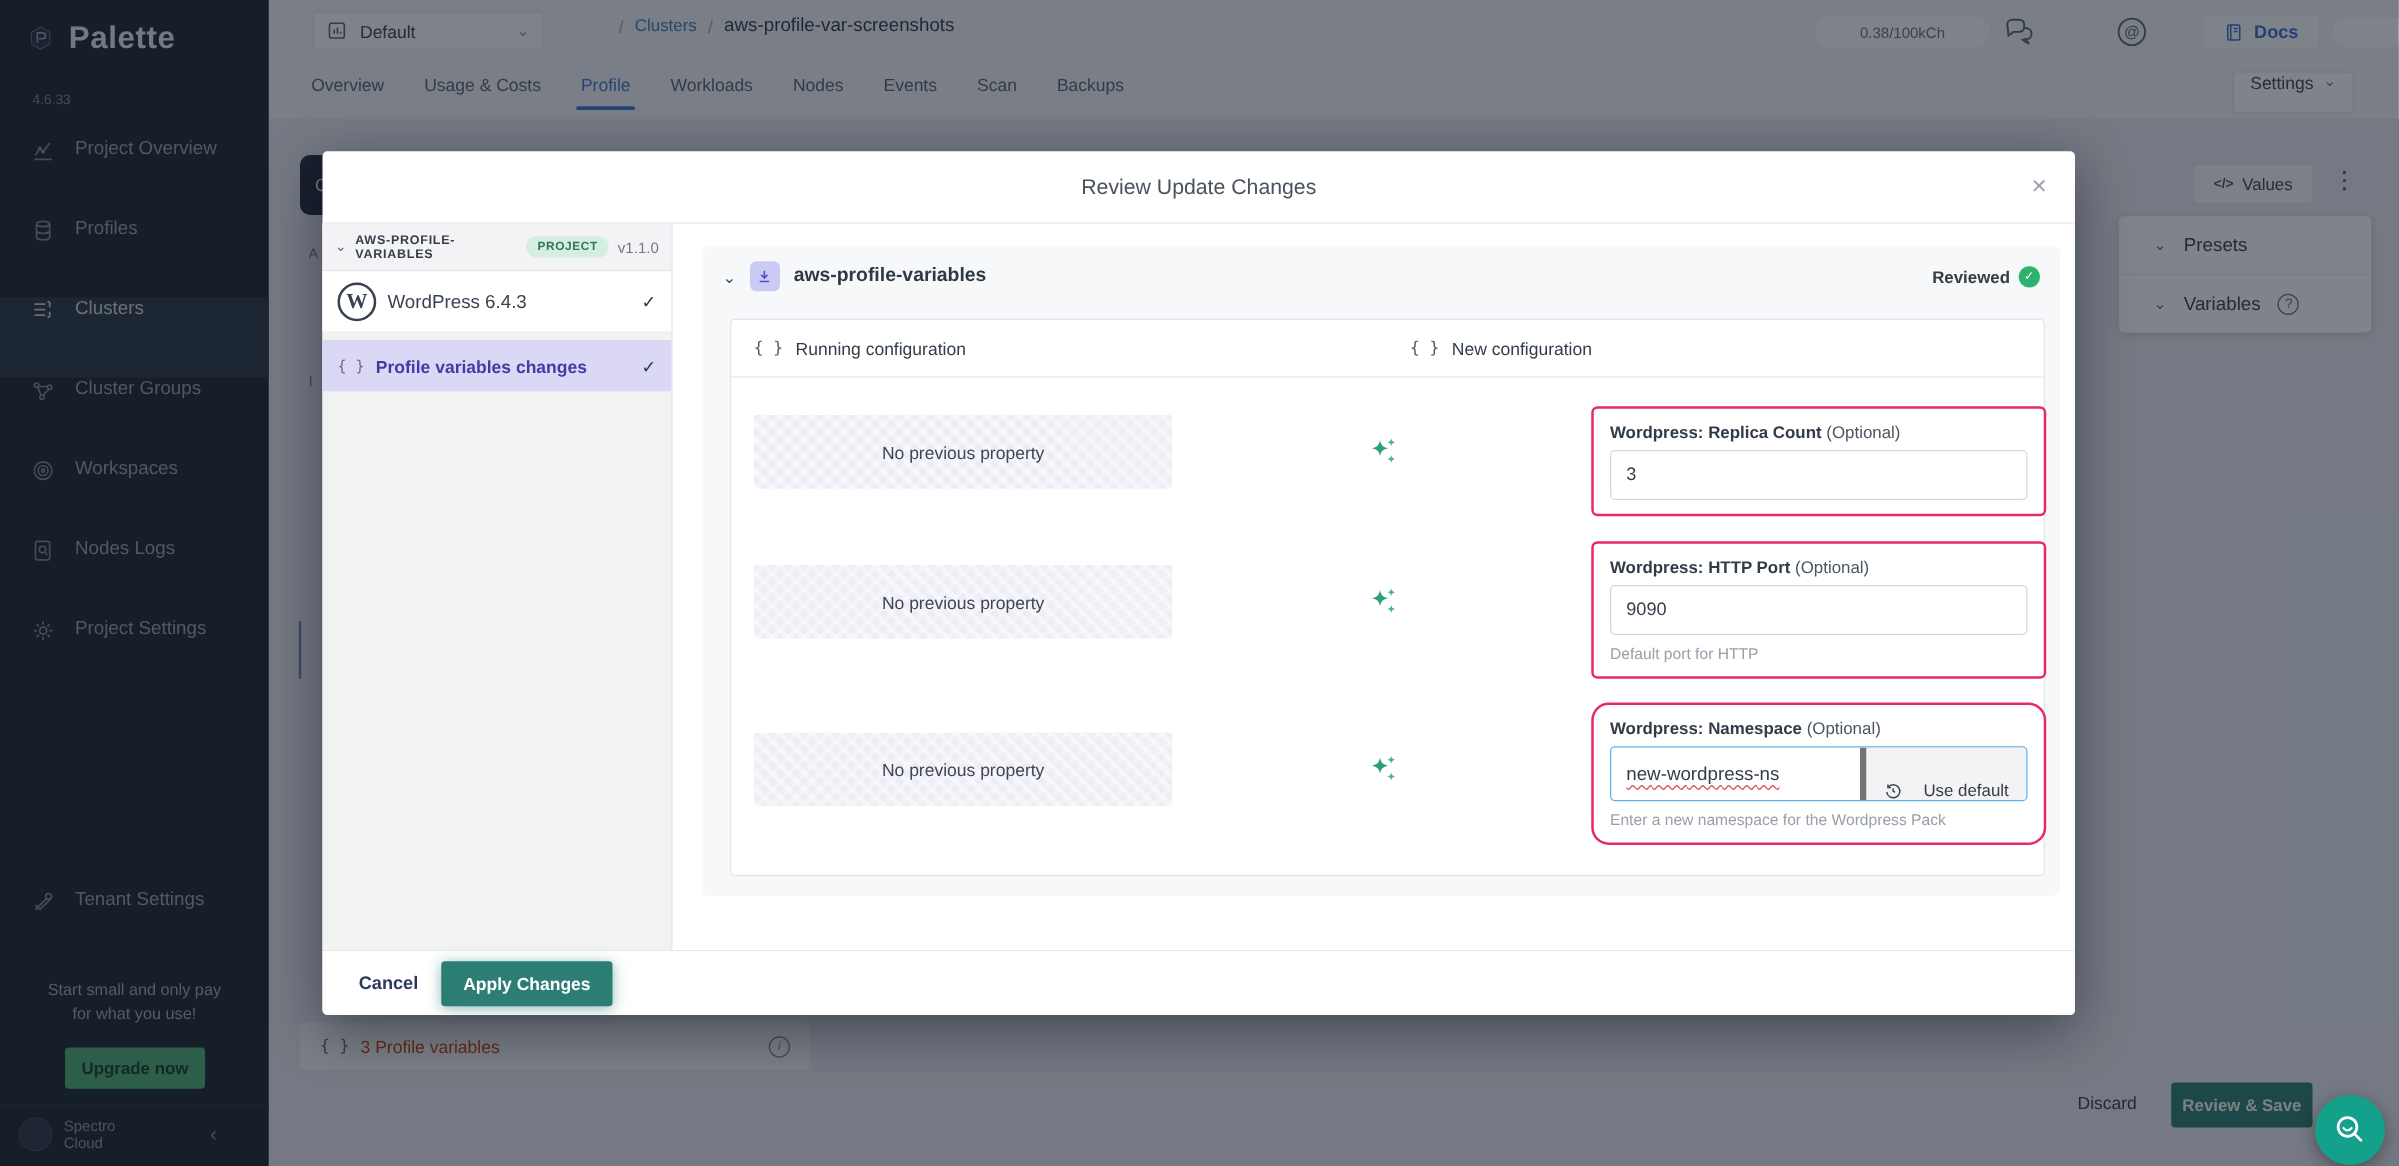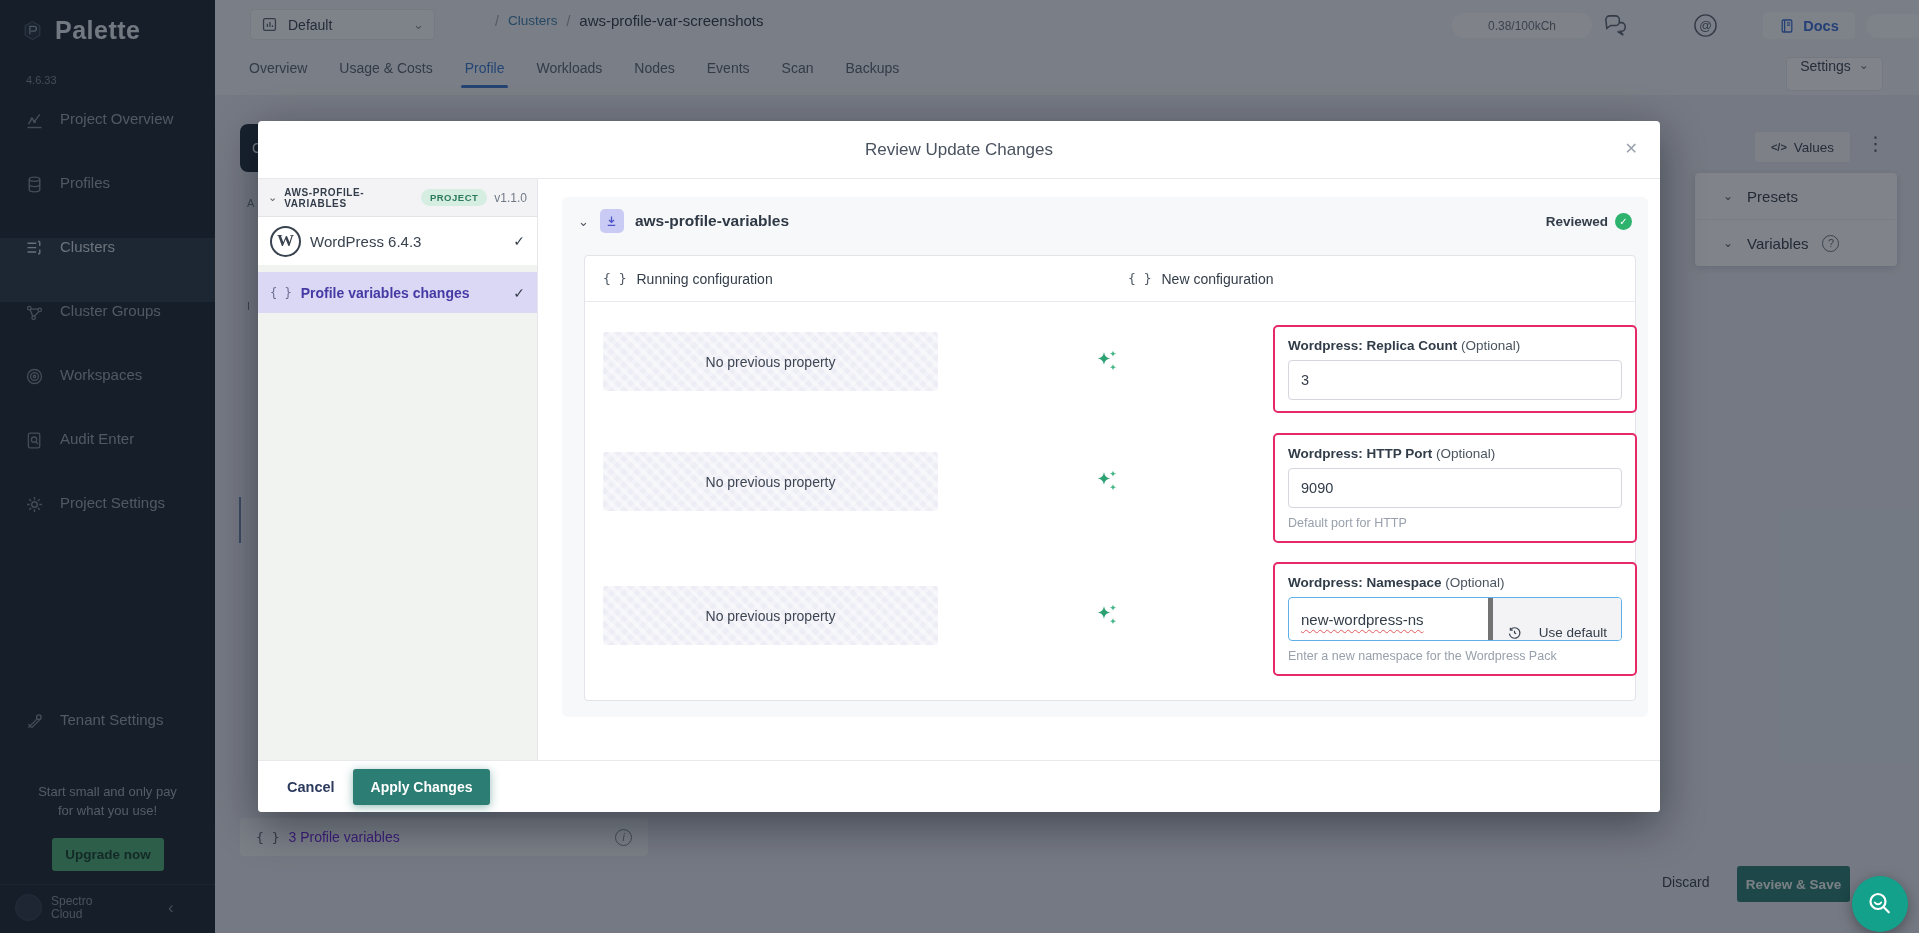--- a/index.html
+++ b/index.html
@@ -53,21 +53,21 @@
                 font-size:14px;color:#3e4956;cursor:pointer;}
 
   
   .dark-pill{position:absolute;left:240px;top:124px;width:122px;height:48px;background:#232f3d;border-radius:8px;
              color:#e8edf2;font-size:14px;display:flex;align-items:center;padding-left:12px;z-index:2;}
   .frag{position:absolute;font-size:11px;color:#6f7a88;letter-spacing:1px;z-index:2;}
   .blue-line{position:absolute;left:239px;top:497px;width:2px;height:46px;background:#6f87b0;z-index:2;}
   .vars-bar{position:absolute;left:240px;top:818px;width:408px;height:38px;background:#f0f2f6;border-radius:4px;
             display:flex;align-items:center;gap:9px;padding:0 16px;z-index:2;}
   .vars-bar .br{font-family:"DejaVu Sans Mono",monospace;font-size:13px;color:#5a6470;}
-  .vars-bar .t{font-size:14px;color:#6d28d9;}
+  .vars-bar .t{font-size:14px;color:#c2410c;}
   .info-circ{margin-left:auto;width:17px;height:17px;border:1.4px solid #7b8591;border-radius:50%;color:#7b8591;
              font-size:10px;display:flex;align-items:center;justify-content:center;font-style:italic;cursor:pointer;}
   .values-btn{position:absolute;left:1754px;top:131px;width:97px;height:32px;background:#f4f5f7;border:1px solid #e2e5ea;
               border-radius:4px;display:flex;align-items:center;justify-content:center;gap:7px;cursor:pointer;z-index:2;}
   .values-btn .code{font-size:11px;font-weight:700;color:#4a5562;}
   .values-btn .t{font-size:13.5px;color:#3c4653;}
   .kebab{position:absolute;left:1866px;top:132px;font-size:19px;color:#4a5562;cursor:pointer;z-index:2;}
   .side-panel{position:absolute;left:1695px;top:173px;width:202px;height:93px;background:#fbfcfd;border-radius:4px;
               box-shadow:0 2px 8px rgba(20,30,50,.15);z-index:2;}
   .sp-row{height:46px;display:flex;align-items:center;gap:14px;padding:0 16px 0 28px;cursor:pointer;}
@@ -200,21 +200,21 @@
             <circle cx="12" cy="12" r="1.4"></circle>
         </svg>
         <span class="lbl">Workspaces</span>
       </div>
       <div class="nav-item">
         <svg class="icon20" viewBox="0 0 24 24" fill="none" stroke="#7e8994" stroke-width="1.5">
           <rect x="5" y="3.5" width="13" height="17" rx="2"></rect>
             <circle cx="11.5" cy="11" r="3"></circle>
             <path d="M13.5 13.5l2.5 2.5"></path>
         </svg>
-        <span class="lbl">Audit Enter</span>
+        <span class="lbl">Nodes Logs</span>
       </div>
       <div class="nav-item">
         <svg class="icon20" viewBox="0 0 24 24" fill="none" stroke="#7e8994" stroke-width="1.6">
           <circle cx="12" cy="12" r="3.2"></circle>
           <path d="M12 3.5v3M12 17.5v3M3.5 12h3M17.5 12h3M6 6l2.1 2.1M15.9 15.9L18 18M18 6l-2.1 2.1M8.1 15.9L6 18"></path>
         </svg>
         <span class="lbl">Project Settings</span>
       </div>
     </nav>
 
@@ -410,21 +410,21 @@
           <input class="finput" value="9090" style="">
           <div class="fhint">Default port for HTTP</div>
         </div>
 
         <div class="prevbox" style="top:330px;">No previous property</div>
         <svg class="sparkle" style="top:345px;" viewBox="0 0 28 28">
           <path d="M11 5 C11.8 9.2 13.3 10.7 17.5 11.5 C13.3 12.3 11.8 13.8 11 18 C10.2 13.8 8.7 12.3 4.5 11.5 C8.7 10.7 10.2 9.2 11 5 Z" fill="#2ea173"></path>
           <path d="M20 3.5 C20.4 5.6 21.1 6.3 23.2 6.7 C21.1 7.1 20.4 7.8 20 9.9 C19.6 7.8 18.9 7.1 16.8 6.7 C18.9 6.3 19.6 5.6 20 3.5 Z" fill="#45b588"></path>
           <path d="M20 17 C20.4 19.1 21.1 19.8 23.2 20.2 C21.1 20.6 20.4 21.3 20 23.4 C19.6 21.3 18.9 20.6 16.8 20.2 C18.9 19.8 19.6 19.1 20 17 Z" fill="#45b588"></path>
         </svg>
-        <div class="pinkbox" style="top:306px;">
+        <div class="pinkbox" style="top:306px;border-radius:14px;">
           <div class="flabel">
             <span>Wordpress: Namespace</span> <span class="opt">(Optional)</span>
           </div>
           <div class="group">
             <div class="val">
               <span class="squiggle">new-wordpress-ns</span>
             </div>
             <div class="use-default">
               <svg width="15" height="15" viewBox="0 0 20 20" fill="none" stroke="#3c4653" stroke-width="1.6">
                 <path d="M4.5 6.5 A7 7 0 1 1 3.2 11.5"></path>

